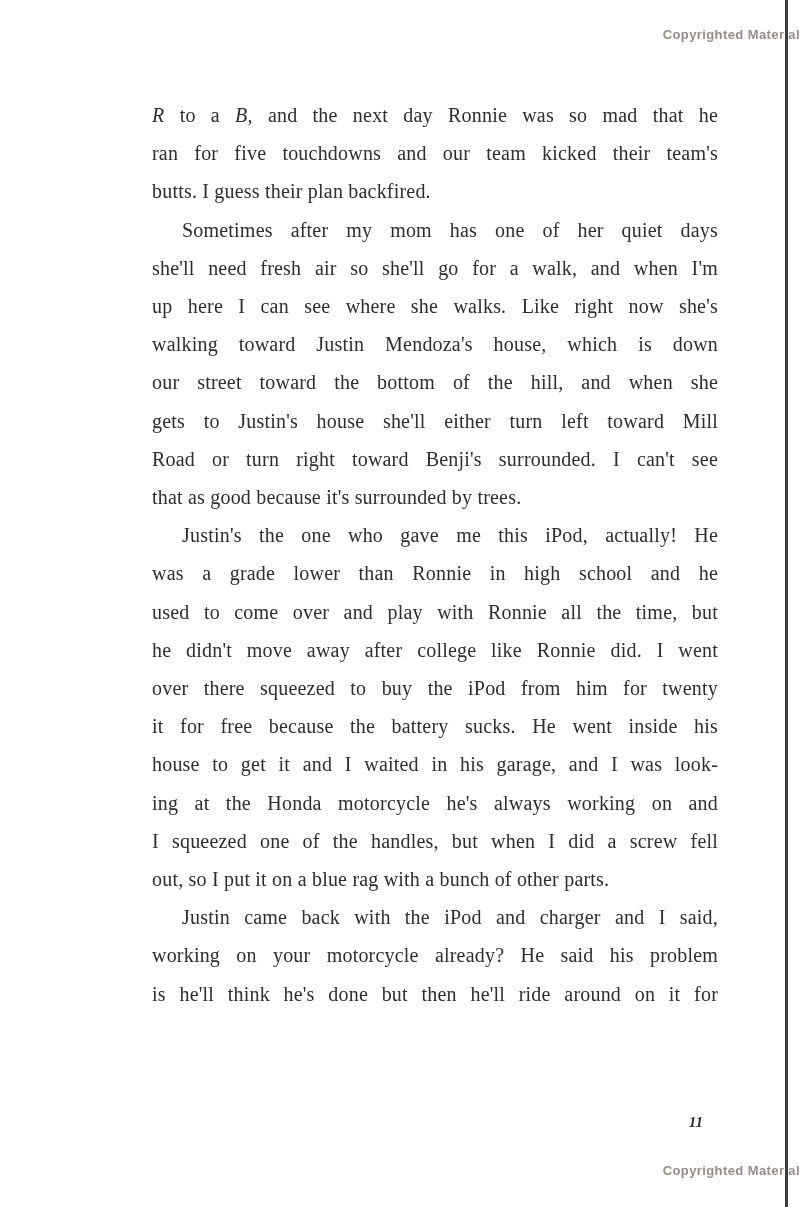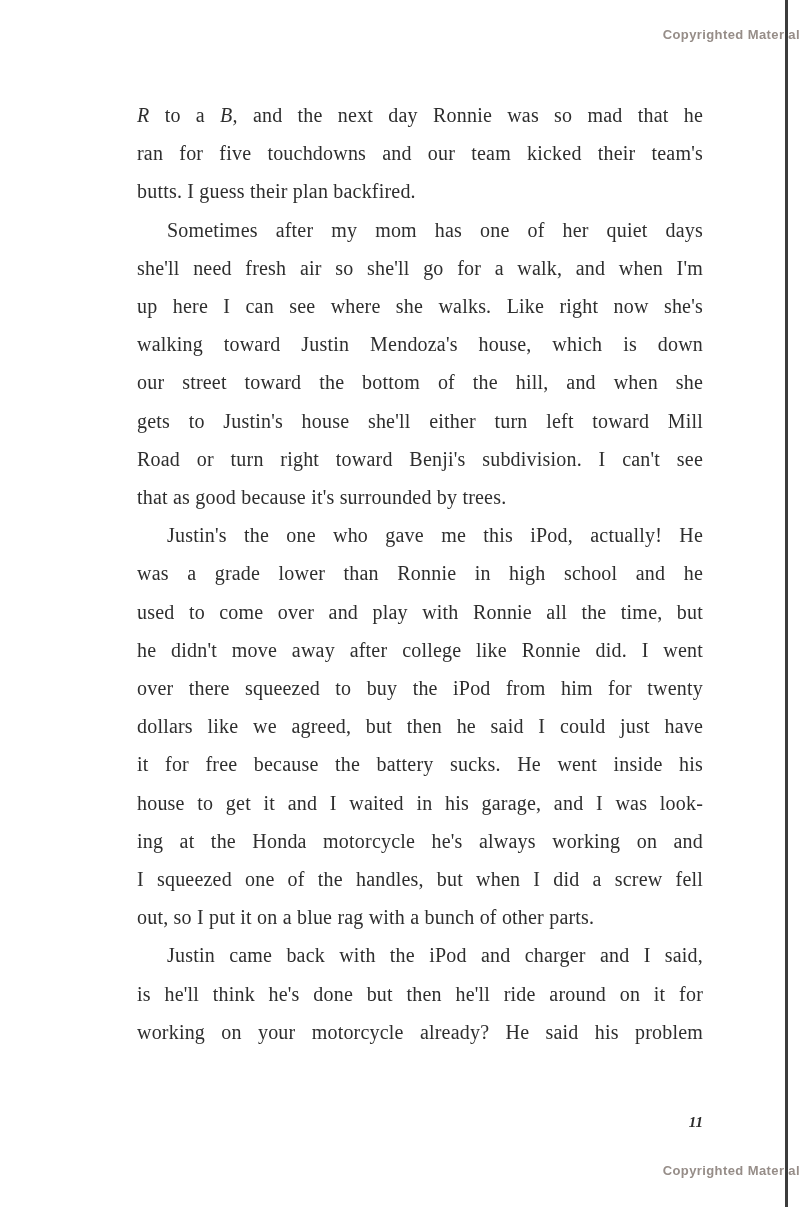--- a/index.html
+++ b/index.html
@@ -25,21 +25,21 @@
     font-size: 13px;
     font-weight: 700;
     letter-spacing: 0.4px;
     color: #968d88;
   }
   .copyright-top { top: 27px; }
   .copyright-bottom { top: 1163px; }
 
   .text-block {
     position: absolute;
-    left: 137px;
+    left: 152px;
     top: 96px;
     width: 566px;
     font-size: 20px;
     line-height: 38.2px;
     letter-spacing: 0.2px;
     color: #2e2e2e;
   }
   .para { margin: 0; }
   .line {
     text-align: justify;
@@ -83,40 +83,39 @@
         <div class="line">ran for five touchdowns and our team kicked their team's</div>
         <div class="line last">butts. I guess their plan backfired.</div>
       </div>
       <div class="para">
         <div class="line indent">Sometimes after my mom has one of her quiet days</div>
         <div class="line">she'll need fresh air so she'll go for a walk, and when I'm</div>
         <div class="line">up here I can see where she walks. Like right now she's</div>
         <div class="line">walking toward Justin Mendoza's house, which is down</div>
         <div class="line">our street toward the bottom of the hill, and when she</div>
         <div class="line">gets to Justin's house she'll either turn left toward Mill</div>
-        <div class="line">Road or turn right toward Benji's subdivision. I can't see</div>
+        <div class="line">Road or turn right toward Benji's surrounded. I can't see</div>
         <div class="line last">that as good because it's surrounded by trees.</div>
       </div>
       <div class="para">
         <div class="line indent">Justin's the one who gave me this iPod, actually! He</div>
         <div class="line">was a grade lower than Ronnie in high school and he</div>
         <div class="line">used to come over and play with Ronnie all the time, but</div>
         <div class="line">he didn't move away after college like Ronnie did. I went</div>
         <div class="line">over there squeezed to buy the iPod from him for twenty</div>
-        <div class="line">dollars like we agreed, but then he said I could just have</div>
         <div class="line">it for free because the battery sucks. He went inside his</div>
         <div class="line">house to get it and I waited in his garage, and I was look-</div>
         <div class="line">ing at the Honda motorcycle he's always working on and</div>
         <div class="line">I squeezed one of the handles, but when I did a screw fell</div>
         <div class="line last">out, so I put it on a blue rag with a bunch of other parts.</div>
       </div>
       <div class="para continues">
         <div class="line indent">Justin came back with the iPod and charger and I said,</div>
+        <div class="line">working on your motorcycle already? He said his problem</div>
         <div class="line last">is he'll think he's done but then he'll ride around on it for</div>
-        <div class="line">working on your motorcycle already? He said his problem</div>
       </div>
     </div>
 
   <div class="page-number">11</div>
 
   <div class="copyright copyright-bottom">Copyrighted Material</div>
 
   <div class="page-edge-line"></div>
 
 </div>

